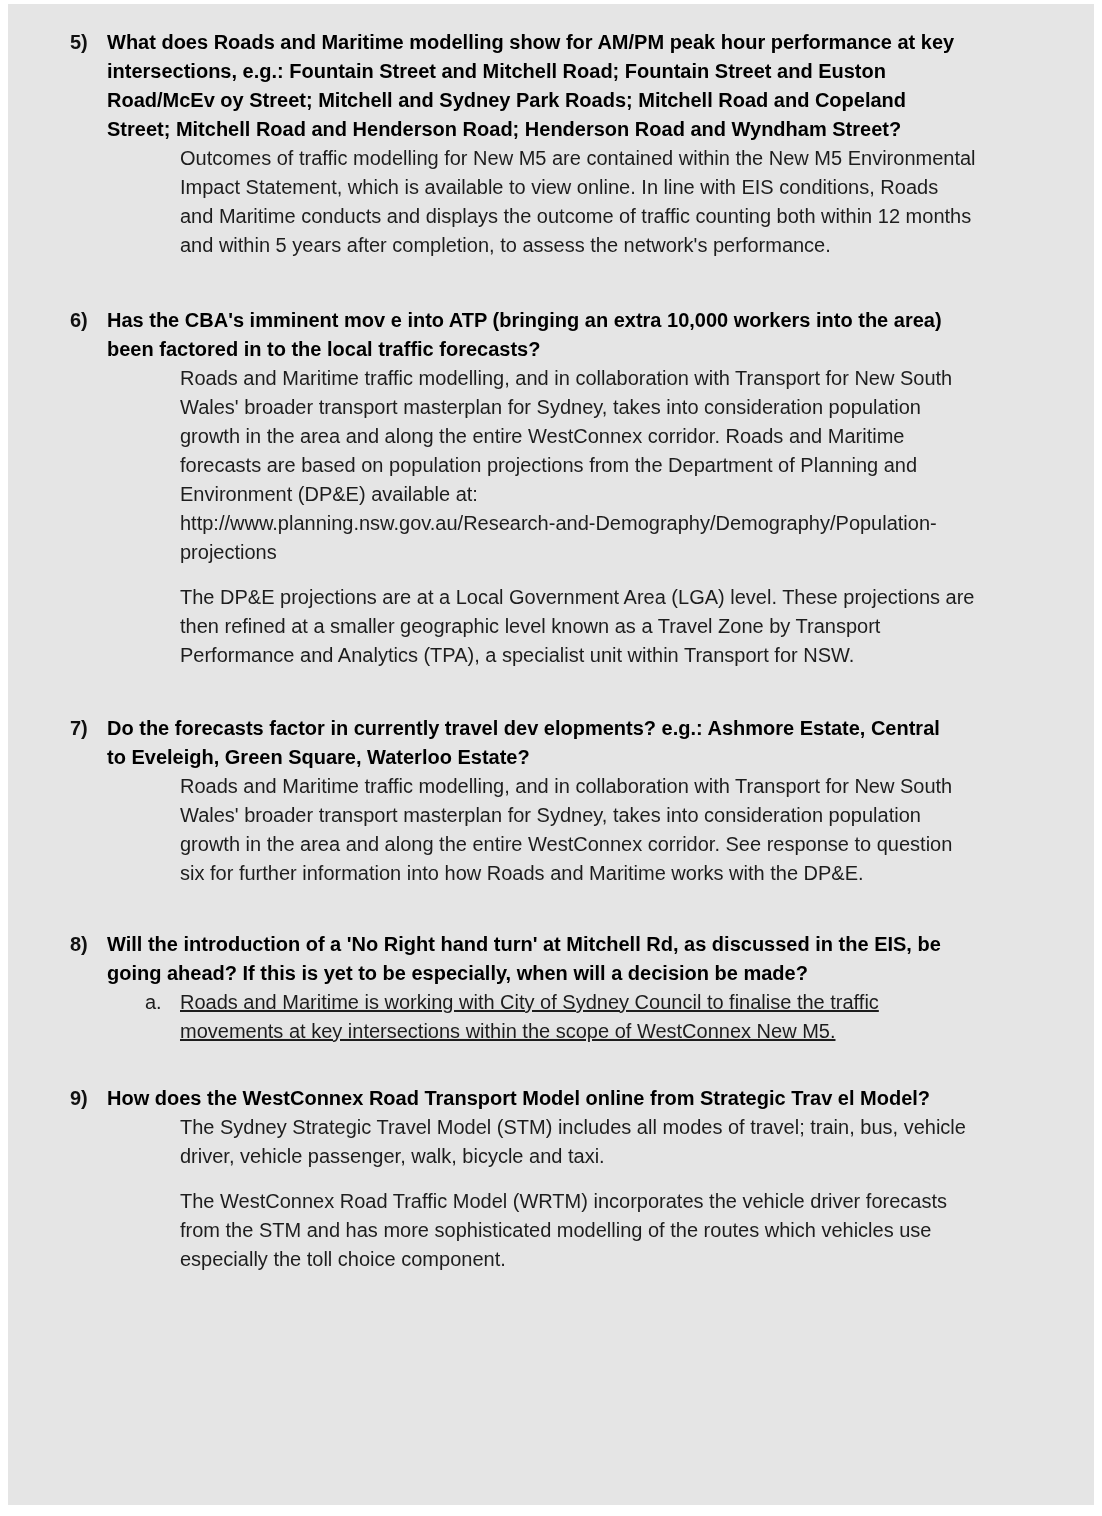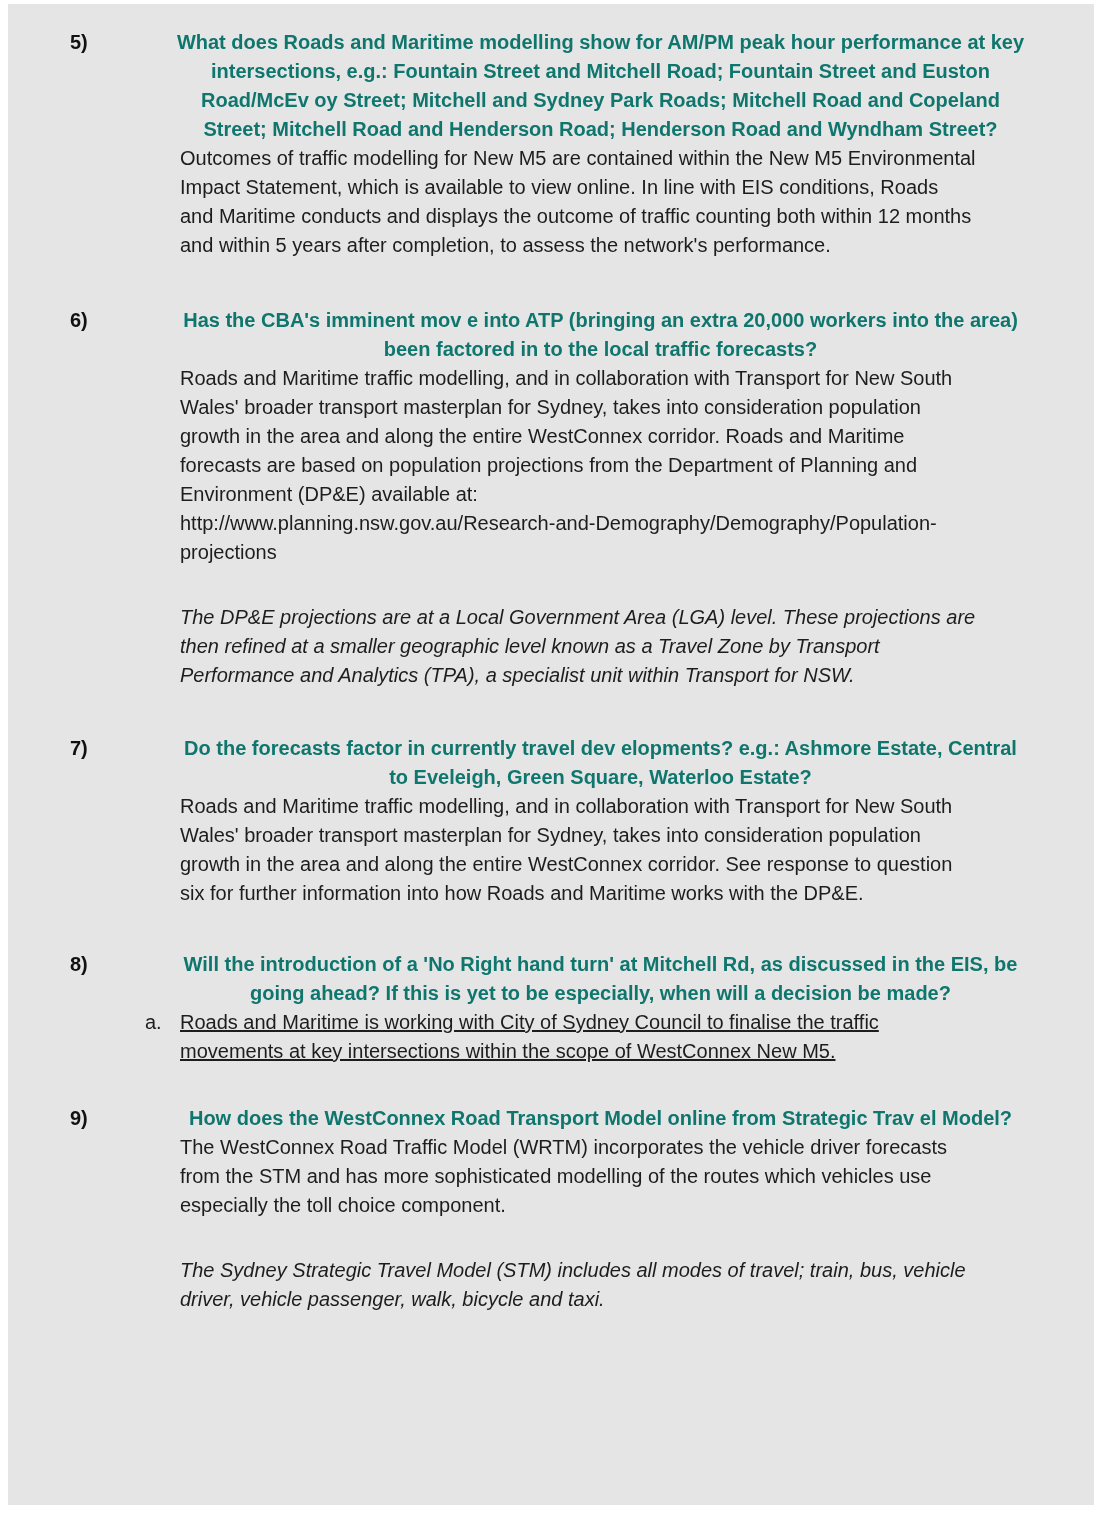--- a/index.html
+++ b/index.html
@@ -40,31 +40,29 @@
   .qnum {
     position: absolute;
     left: 62px;
     top: 0;
     font-weight: 700;
     color: #111111;
   }
   .qtext {
     margin-left: 99px;
     font-weight: 700;
-    color: #0f766e;
+    color: #000000;
     white-space: pre;
-    text-align: center;
   }
   .answer {
     margin-left: 172px;
     white-space: pre;
   }
   .answer + .answer {
-    margin-top: 36px;
-    font-style: italic;
+    margin-top: 16px;
   }
   .subitem {
     position: relative;
     margin-left: 172px;
   }
   .submarker {
     position: absolute;
     left: -35px;
     top: 0;
   }
@@ -86,21 +84,21 @@
 Road/McEv oy Street; Mitchell and Sydney Park Roads; Mitchell Road and Copeland
 Street; Mitchell Road and Henderson Road; Henderson Road and Wyndham Street?</div>
       <div class="answer">Outcomes of traffic modelling for New M5 are contained within the New M5 Environmental
 Impact Statement, which is available to view online. In line with EIS conditions, Roads
 and Maritime conducts and displays the outcome of traffic counting both within 12 months
 and within 5 years after completion, to assess the network's performance.</div>
     </section>
 
     <section class="qblock mt46">
       <span class="qnum">6)</span>
-      <div class="qtext">Has the CBA's imminent mov e into ATP (bringing an extra 20,000 workers into the area)
+      <div class="qtext">Has the CBA's imminent mov e into ATP (bringing an extra 10,000 workers into the area)
 been factored in to the local traffic forecasts?</div>
       <div class="answer">Roads and Maritime traffic modelling, and in collaboration with Transport for New South
 Wales' broader transport masterplan for Sydney, takes into consideration population
 growth in the area and along the entire WestConnex corridor. Roads and Maritime
 forecasts are based on population projections from the Department of Planning and
 Environment (DP&amp;E) available at:
 http://www.planning.nsw.gov.au/Research-and-Demography/Demography/Population-
 projections</div>
       <div class="answer">The DP&amp;E projections are at a Local Government Area (LGA) level. These projections are
 then refined at a smaller geographic level known as a Travel Zone by Transport
@@ -124,21 +122,21 @@
       <div class="subitem">
         <span class="submarker">a.</span>
         <div class="sublines">Roads and Maritime is working with City of Sydney Council to finalise the traffic
 movements at key intersections within the scope of WestConnex New M5.</div>
       </div>
     </section>
 
     <section class="qblock mt38">
       <span class="qnum">9)</span>
       <div class="qtext">How does the WestConnex Road Transport Model online from Strategic Trav el Model?</div>
+      <div class="answer">The Sydney Strategic Travel Model (STM) includes all modes of travel; train, bus, vehicle
+driver, vehicle passenger, walk, bicycle and taxi.</div>
       <div class="answer">The WestConnex Road Traffic Model (WRTM) incorporates the vehicle driver forecasts
 from the STM and has more sophisticated modelling of the routes which vehicles use
 especially the toll choice component.</div>
-      <div class="answer">The Sydney Strategic Travel Model (STM) includes all modes of travel; train, bus, vehicle
-driver, vehicle passenger, walk, bicycle and taxi.</div>
     </section>
 
   </div>
 </div>
 
 </body></html>

